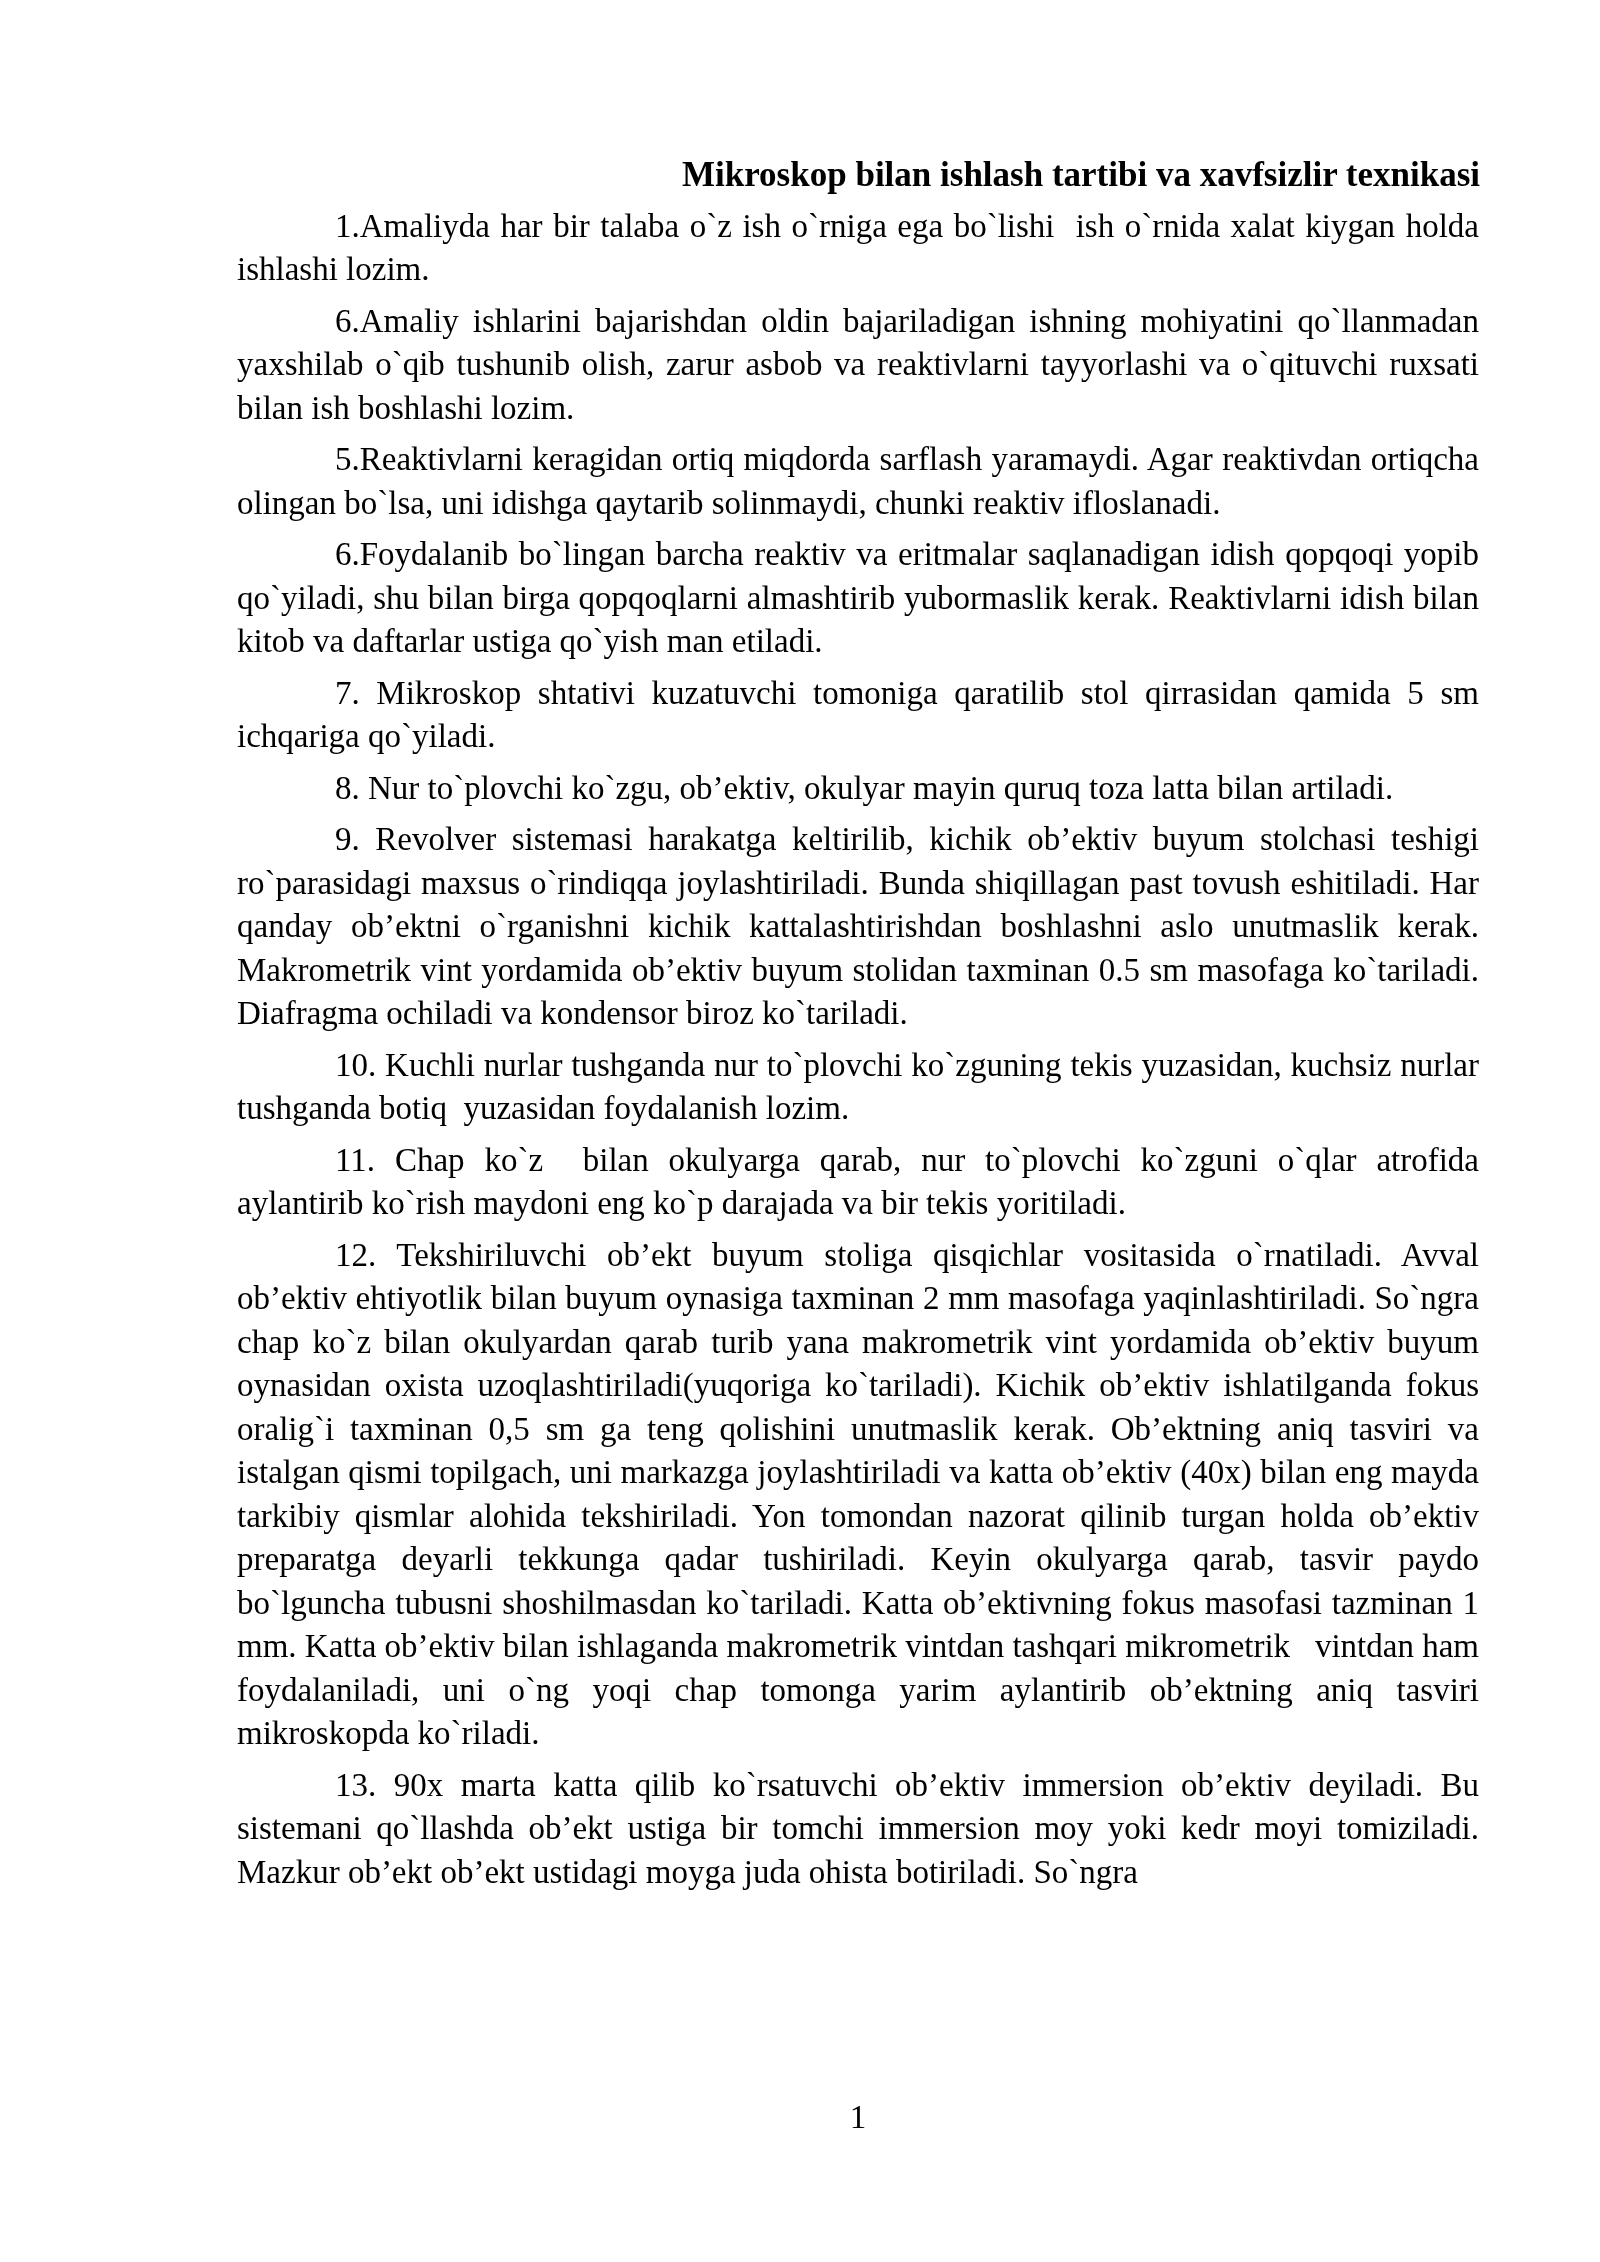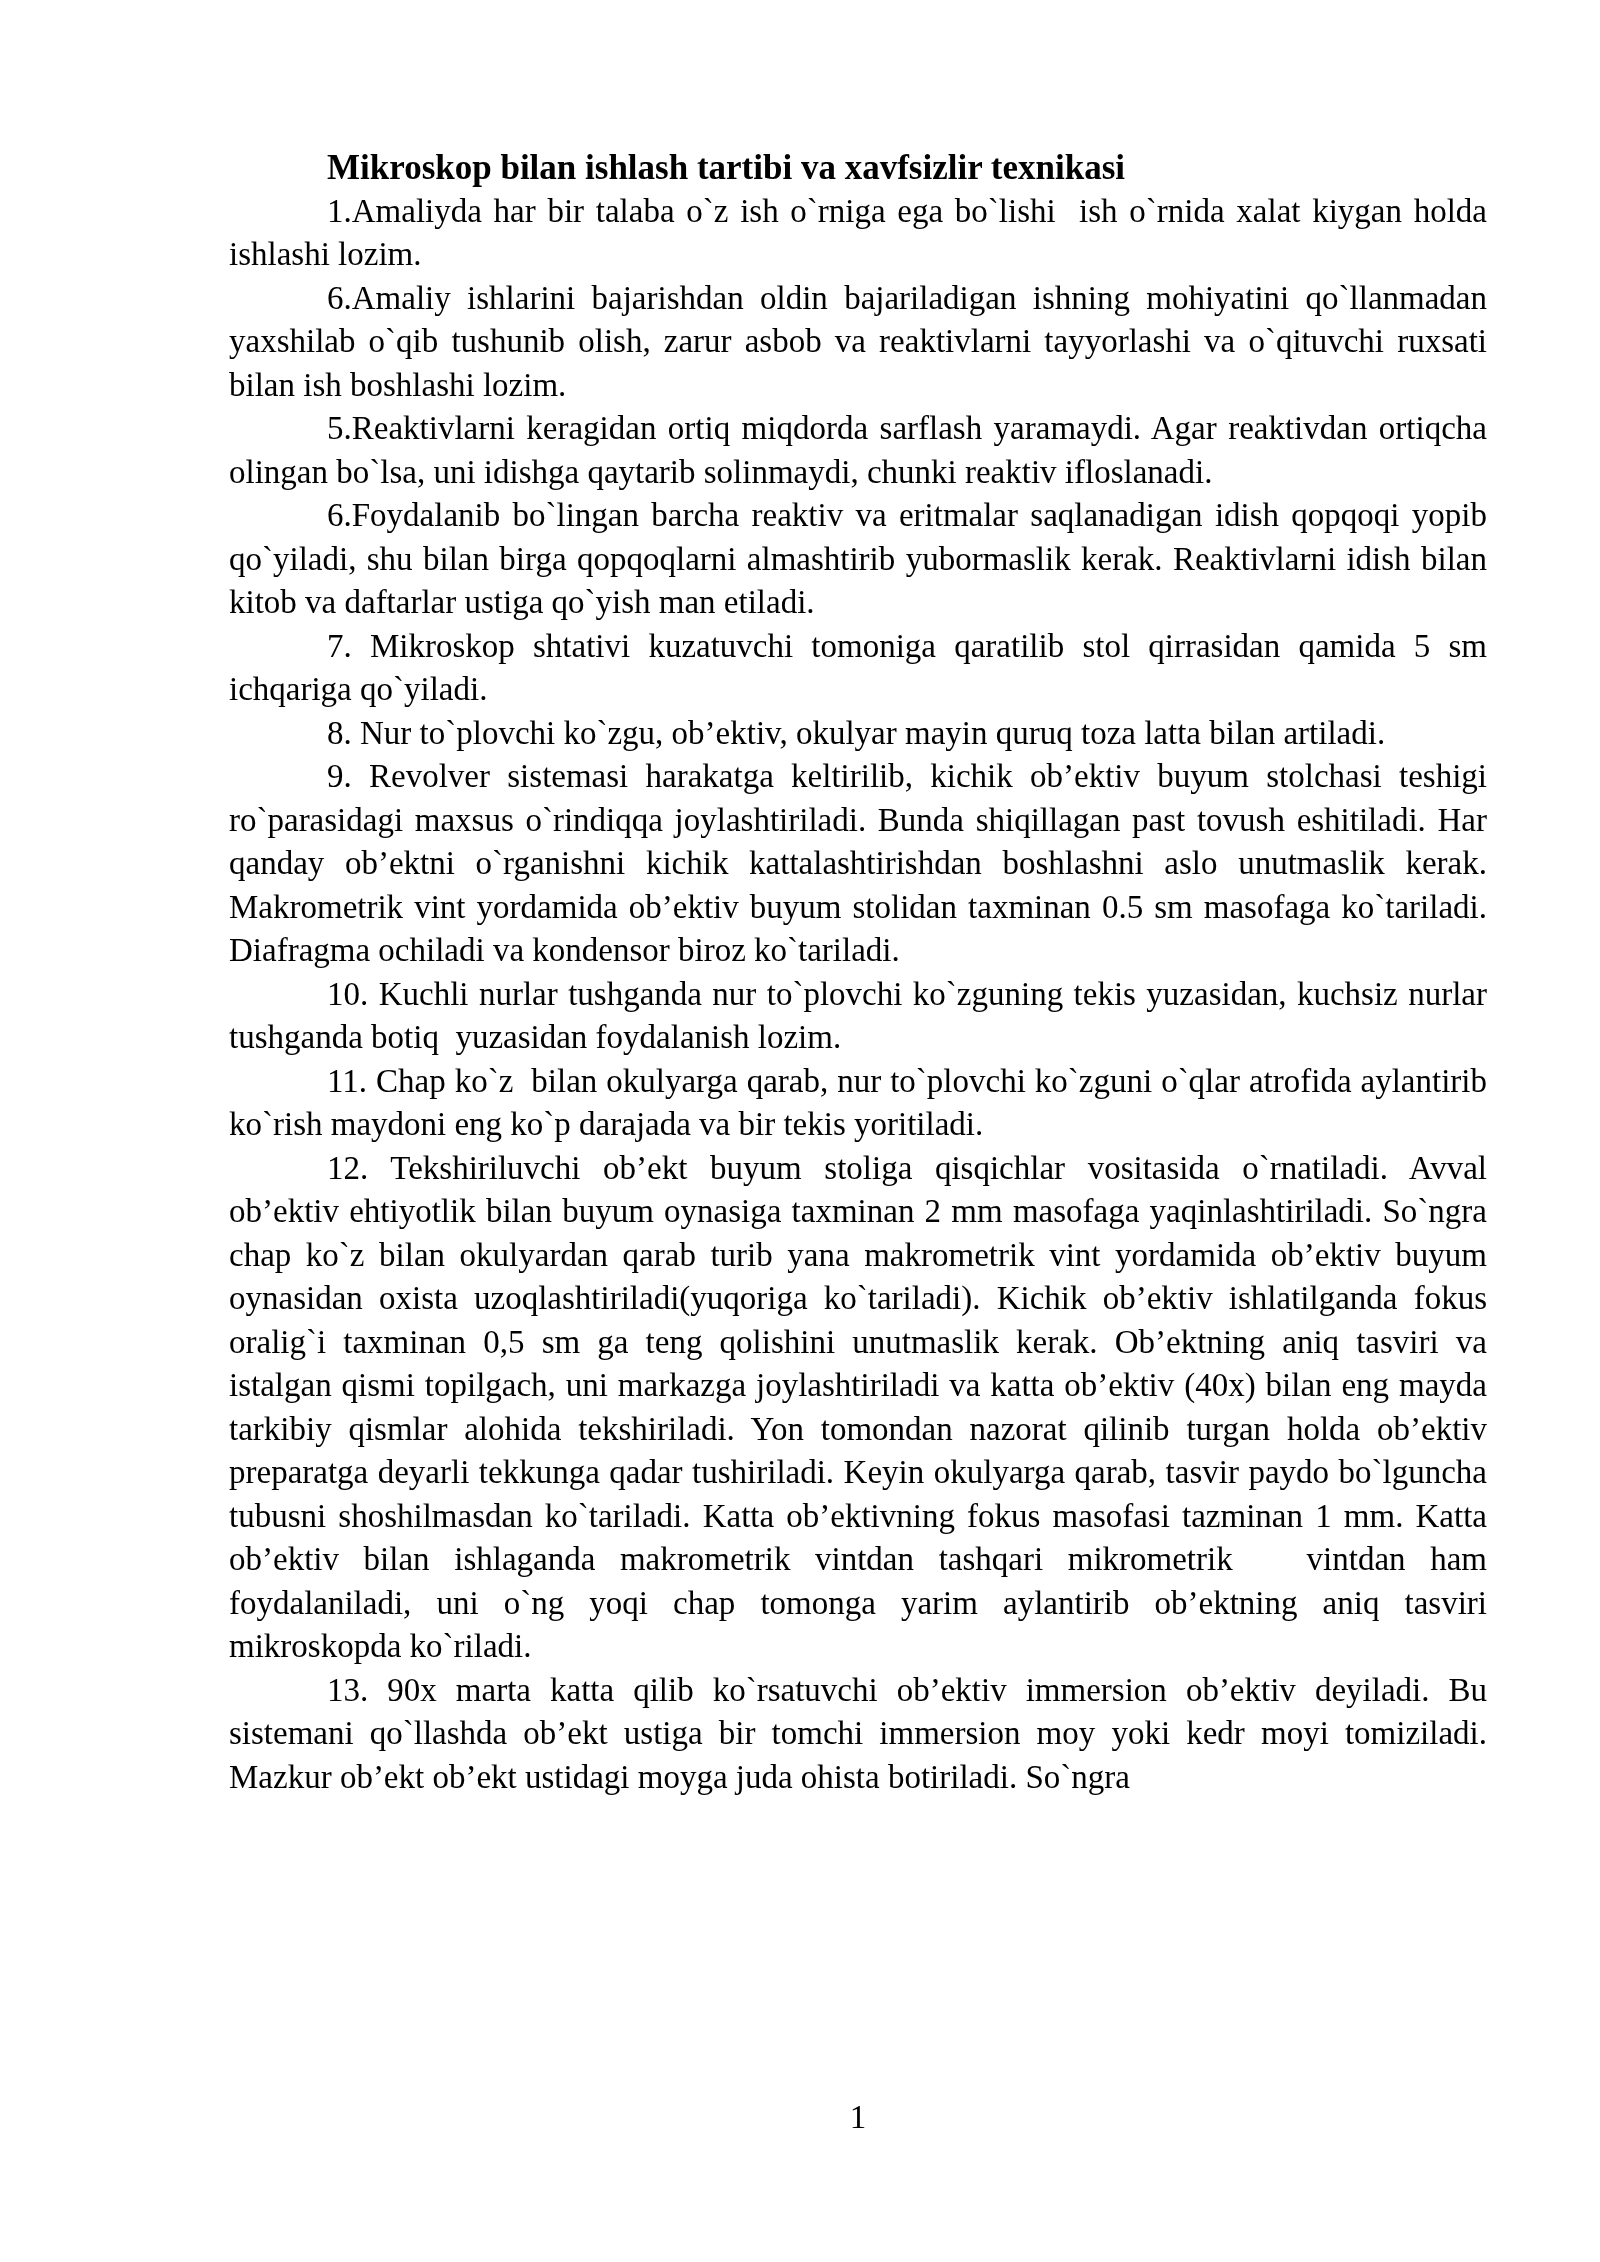--- a/index.html
+++ b/index.html
@@ -15,29 +15,29 @@
     overflow: hidden;
     font-family: "Liberation Serif", "DejaVu Serif", serif;
     font-size: 33px;
     line-height: 43.5px;
     color: #000000;
   }
   .content {
     padding: 146px 113px 0 229px; 
   }
   .doc-title {
-    margin: 0;
+    margin: 7px;
     font-size: 35px;
     font-weight: bold;
-    text-align: left;
+    text-align: right;
     text-indent: 98px; 
     line-height: 43.5px;
   }
   .para {
-    margin: 0;
+    margin: 8px;
     text-align: justify;
     text-indent: 98px;
     white-space: pre-wrap; 
   }
   .page-footer {
     position: absolute;
     top: 2096px;
     left: 229px;
     width: 1258px;
     text-align: center;

